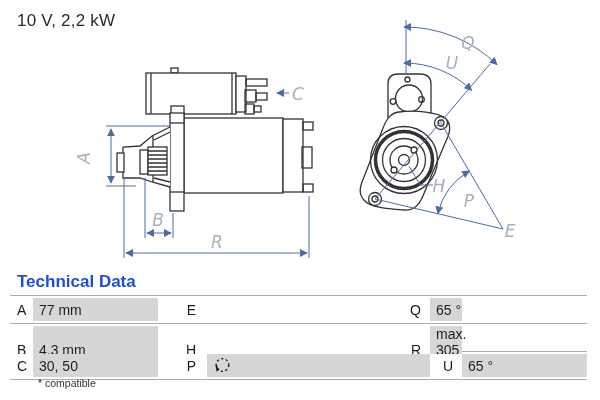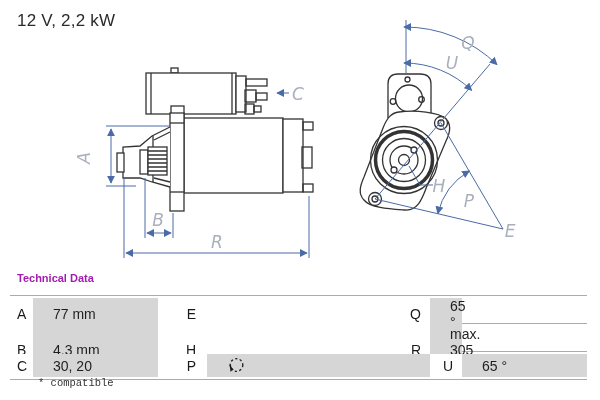--- a/index.html
+++ b/index.html
@@ -16,49 +16,49 @@
   .title {
     position:absolute; left:17px; top:11px;
     font-size:17px; font-weight:500; color:#2b2b2b;
     letter-spacing:0.2px;
   }
 
   svg.drawing { position:absolute; left:0; top:0; }
 
   .tech-heading {
     position:absolute; left:17px; top:272px;
-    font-size:11px; font-weight:bold; color:#a21caf;
+    font-size:17px; font-weight:bold; color:#1d4ed8;
   }
 
   .data-table { position:absolute; left:10px; top:295px; width:577px; }
   .hline { height:1px; background:#ababab; }
   .gaprow { height:2px; }
   .trow {
     display:grid;
     grid-template-columns:23px 125px 49px 223px 32px 125px;
     height:23px;
     align-items:stretch;
   }
   .cell { display:flex; align-items:center; font-size:14px; }
   .kcell { background:#ffffff; color:#1a1a1a; padding-left:7px; }
   .kcell.mid { justify-content:flex-end; padding-left:0; padding-right:11px; }
   .kcell.right { justify-content:flex-end; padding-left:0; padding-right:9px; }
-  .vcell { background:#d6d6d6; color:#1f1f1f; padding-left:20px; }
+  .vcell { background:#d6d6d6; color:#1f1f1f; padding-left:6px; }
 
   .footnote {
     position:absolute; left:38px; top:377px;
-    font-size:10.5px; color:#333;font-family:Liberation Mono, monospace;
+    font-size:10.5px; color:#333;
   }
 </style>
 </head>
 <body>
 
 <div class="stage">
 
-  <div class="title">12 V, 2,2 kW</div>
+  <div class="title">10 V, 2,2 kW</div>
 
   <svg class="drawing" width="600" height="270" viewBox="0 0 600 270">
     <defs>
       <marker id="arr" viewBox="0 0 10 10" refX="9" refY="5" markerWidth="8" markerHeight="8" orient="auto-start-reverse">
         <path d="M0,0 L10,5 L0,10 z" fill="#4a6ba6"></path>
       </marker>
     </defs>
 
     <g stroke="#333" stroke-width="1.3" fill="none">
 
@@ -188,21 +188,21 @@
       <div class="cell kcell right">R</div>
       <div class="cell vcell">max. 305 mm</div>
     </div>
 
     <div class="gaprow"></div>
       <div class="hline"></div>
       <div class="gaprow"></div>
 
     <div class="trow">
       <div class="cell kcell">C</div>
-      <div class="cell vcell">30, 20</div>
+      <div class="cell vcell">30, 50</div>
       <div class="cell kcell mid">P</div>
       <div class="cell vcell">
         <svg width="19" height="19" viewBox="0 0 19 19">
           <circle cx="9.5" cy="9" r="6.3" fill="none" stroke="#1a1a1a" stroke-width="1.3" stroke-dasharray="2.2,2.4"></circle>
           <path d="M3.2,9 A6.3,6.3 0 0 0 5.2,13.6" fill="none" stroke="#1a1a1a" stroke-width="1.6"></path>
           <path d="M6.8,13.2 L3.4,15.8 L3.2,11.6 Z" fill="#1a1a1a"></path>
         </svg>
       </div>
       <div class="cell kcell right">U</div>
       <div class="cell vcell">65 °</div>

